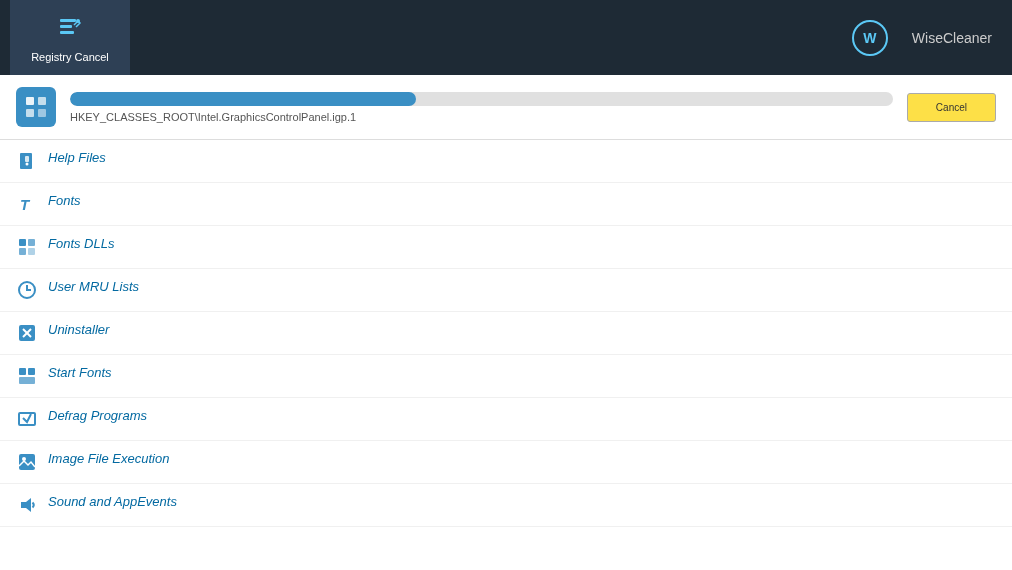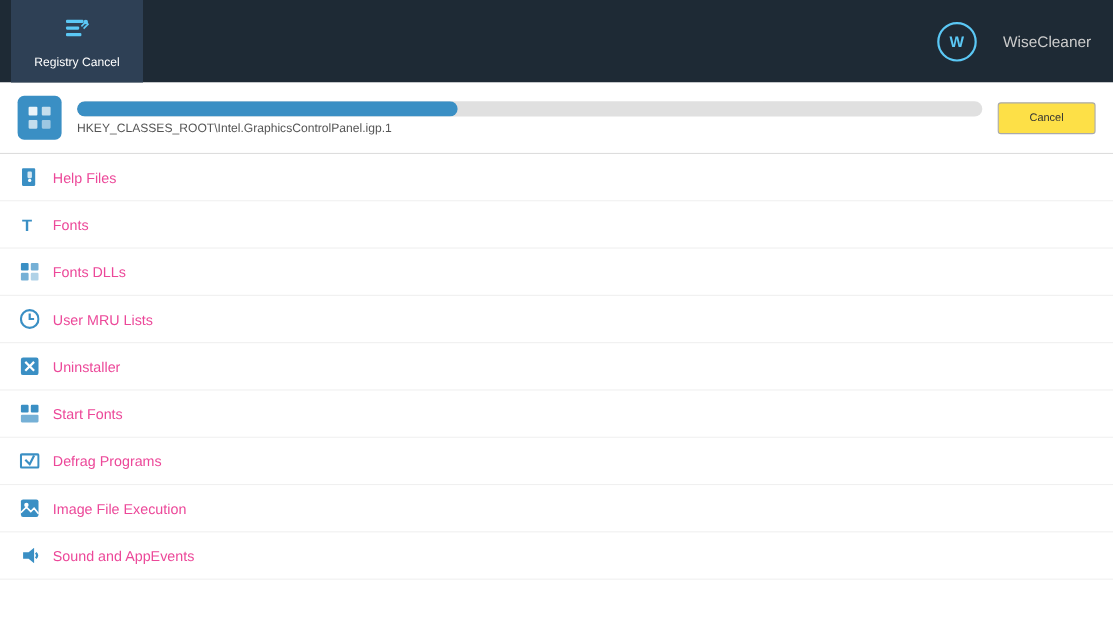--- a/index.html
+++ b/index.html
@@ -121,27 +121,28 @@
     
     .main-content {
       background: #fff;
       overflow-y: auto;
       height: calc(570px - 75px - 60px);
     }
 
     
     .list-item {
       display: flex;
-      align-items: center;
+      align-items: flex-start;
       padding: 10px 16px;
       cursor: pointer;
       border-bottom: 1px solid #f0f0f0;
       font-size: 13px;
-      color: #ec4899;
+      color: #0369a1;
       gap: 10px;
+      font-style: italic;
     }
     .list-item-icon {
       width: 22px;
       height: 22px;
       flex-shrink: 0;
       display: flex;
       align-items: center;
       justify-content: center;
     }
     .list-item-label {

